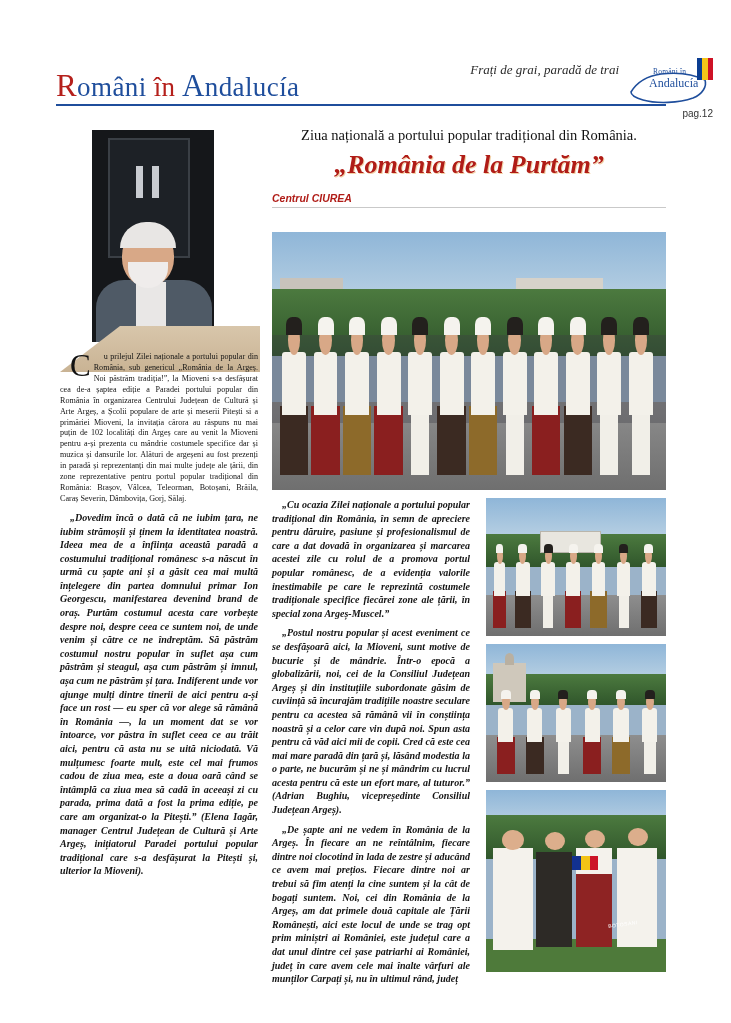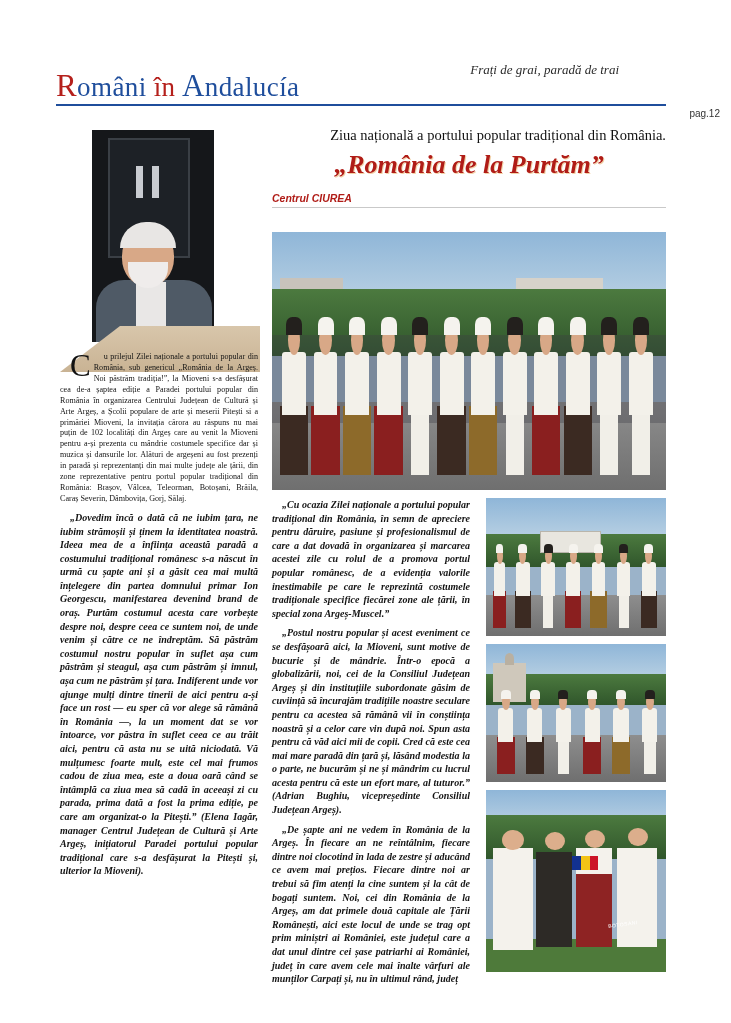--- a/index.html
+++ b/index.html
@@ -80,21 +80,21 @@
   }
   .logo-text2 {
     position: absolute;
     left: 22px; top: 18px;
     font-size: 12px;
     color: #1f4e9c;
     font-family: "Liberation Serif", serif;
   }
   .page-num {
     position: absolute;
-    right: 11px; top: 108px;
+    right: 18px; top: 108px;
     font-size: 10px;
     color: #333;
     font-family: "Liberation Sans", sans-serif;
   }
 
   .rule-top {
     position: absolute;
     left: 56px; top: 104px;
     width: 610px; height: 2px;
     background: #1f4e9c;
@@ -102,21 +102,21 @@
 
   
   .headline-area {
     position: absolute;
     left: 272px; top: 126px;
     width: 394px;
   }
   .kicker {
     font-size: 14.5px;
     color: #111;
-    text-align: right;
+    text-align: center;
     line-height: 1.25;
   }
   .big-title {
     margin-top: 6px;
     text-align: center;
     font-family: "Liberation Serif", serif;
     font-style: italic;
     font-weight: bold;
     font-size: 26px;
     color: #b01c17;
@@ -323,20 +323,32 @@
 
 <div class="page">
 
   <div class="masthead">
     <div class="masthead-title">
       <span class="cap red">R</span><span>omâni </span><span class="red">în</span><span class="cap"> A</span><span>ndalucía</span>
     </div>
 
     <div class="masthead-slogan">Frați de grai, paradă de trai</div>
 
+    <div class="masthead-logo">
+      <svg class="logo-map" viewBox="0 0 84 44">
+        <path d="M4 28 C10 18 20 12 34 10 C50 8 66 10 78 16 C80 22 76 30 66 34 C52 39 30 40 16 36 C9 34 4 32 4 28 Z" fill="#ffffff" stroke="#1f4e9c" stroke-width="1.6"></path>
+      </svg>
+      <div class="logo-text1">Români în</div>
+      <div class="logo-text2">Andalucía</div>
+      <div class="logo-flag">
+        <i class="b"></i>
+          <i class="y"></i>
+          <i class="r"></i>
+      </div>
+    </div>
 
     <div class="rule-top"></div>
     <div class="page-num">pag.12</div>
   </div>
 
   <div class="portrait">
     <div class="doorframe"></div>
     <div class="bar1"></div>
     <div class="bar2"></div>
     <div class="body"></div>

